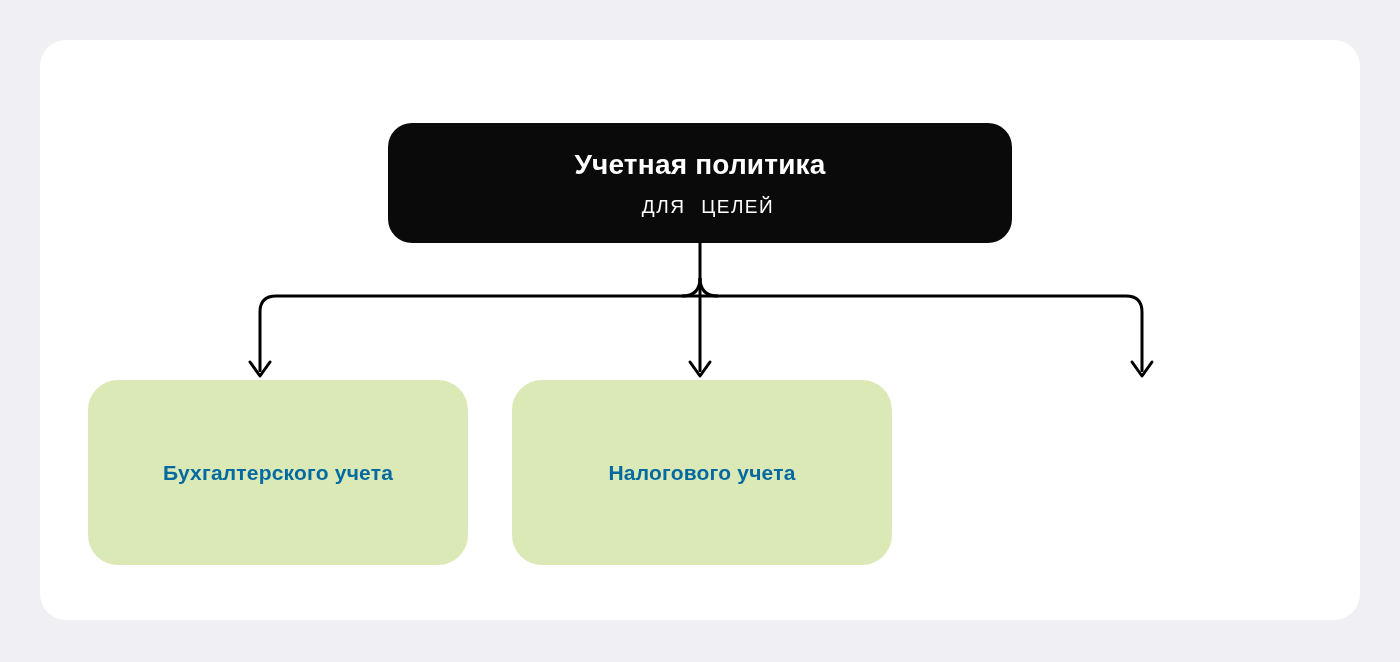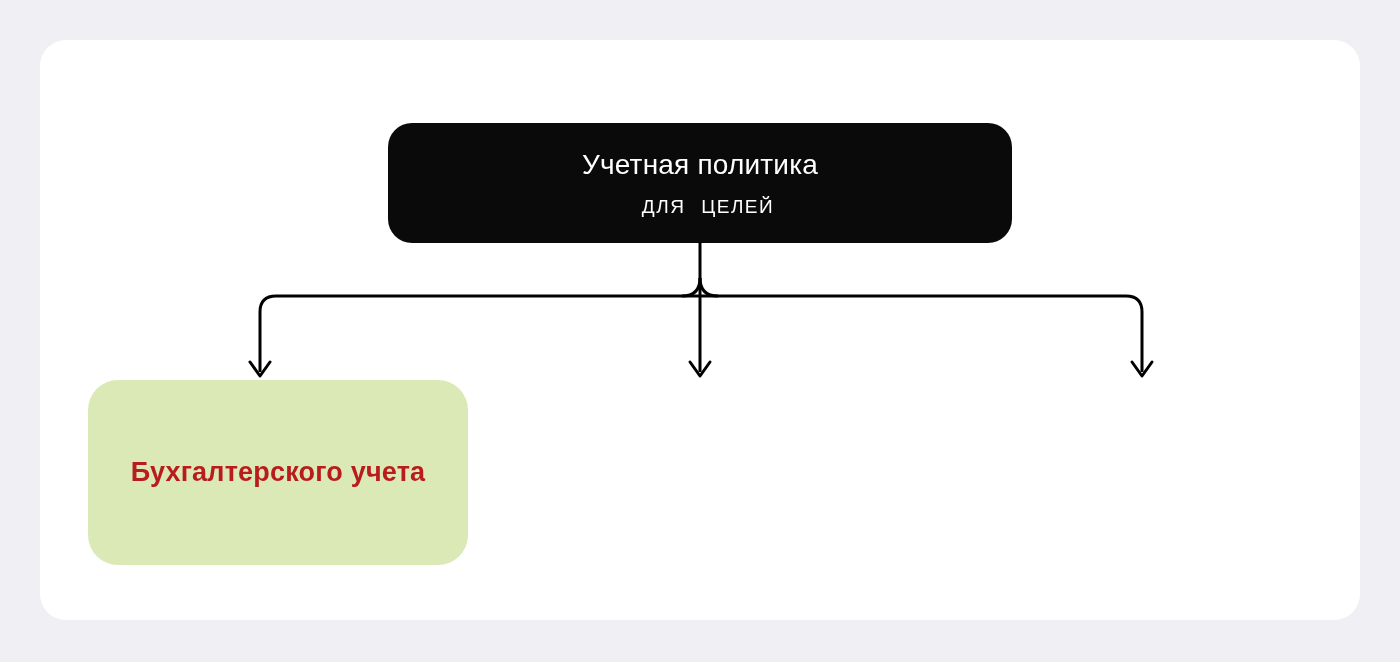--- a/index.html
+++ b/index.html
@@ -35,21 +35,21 @@
     display: flex;
     flex-direction: column;
     align-items: center;
     justify-content: center;
     gap: 15px;
     color: #ffffff;
     text-align: center;
   }
   .root-title {
     font-size: 28px;
-    font-weight: 400;
+    font-weight: 700;
     letter-spacing: 0.2px;
   }
   .root-subtitle {
     font-size: 19px;
     font-weight: 500;
     letter-spacing: 1.5px;
     word-spacing: 9px;
     text-transform: uppercase;
     margin-left: 16px;
   }
@@ -67,23 +67,23 @@
     width: 380px;
     height: 185px;
     background: #dbe9b7;
     border-radius: 30px;
     display: flex;
     align-items: center;
     justify-content: center;
     text-align: center;
   }
   .child-label {
-    font-size: 27px;
+    font-size: 21px;
     font-weight: 700;
-    color: #b91c1c;
+    color: #0369a1;
     letter-spacing: 0.2px;
   }
   .child-1 { left: 88px; }
   .child-2 { left: 512px; }
   .child-3 { left: 932px; }
 </style>
 </head>
 <body>
 
 <div class="stage">
@@ -105,14 +105,17 @@
 
     <polyline points="250,362 260,376 270,362" stroke-linecap="round" stroke-linejoin="round"></polyline>
     <polyline points="690,362 700,376 710,362" stroke-linecap="round" stroke-linejoin="round"></polyline>
     <polyline points="1132,362 1142,376 1152,362" stroke-linecap="round" stroke-linejoin="round"></polyline>
   </svg>
 
   <div class="child-box child-1">
     <div class="child-label">Бухгалтерского учета</div>
   </div>
 
+  <div class="child-box child-2">
+    <div class="child-label">Налогового учета</div>
+  </div>
 
 </div>
 
 </body></html>

